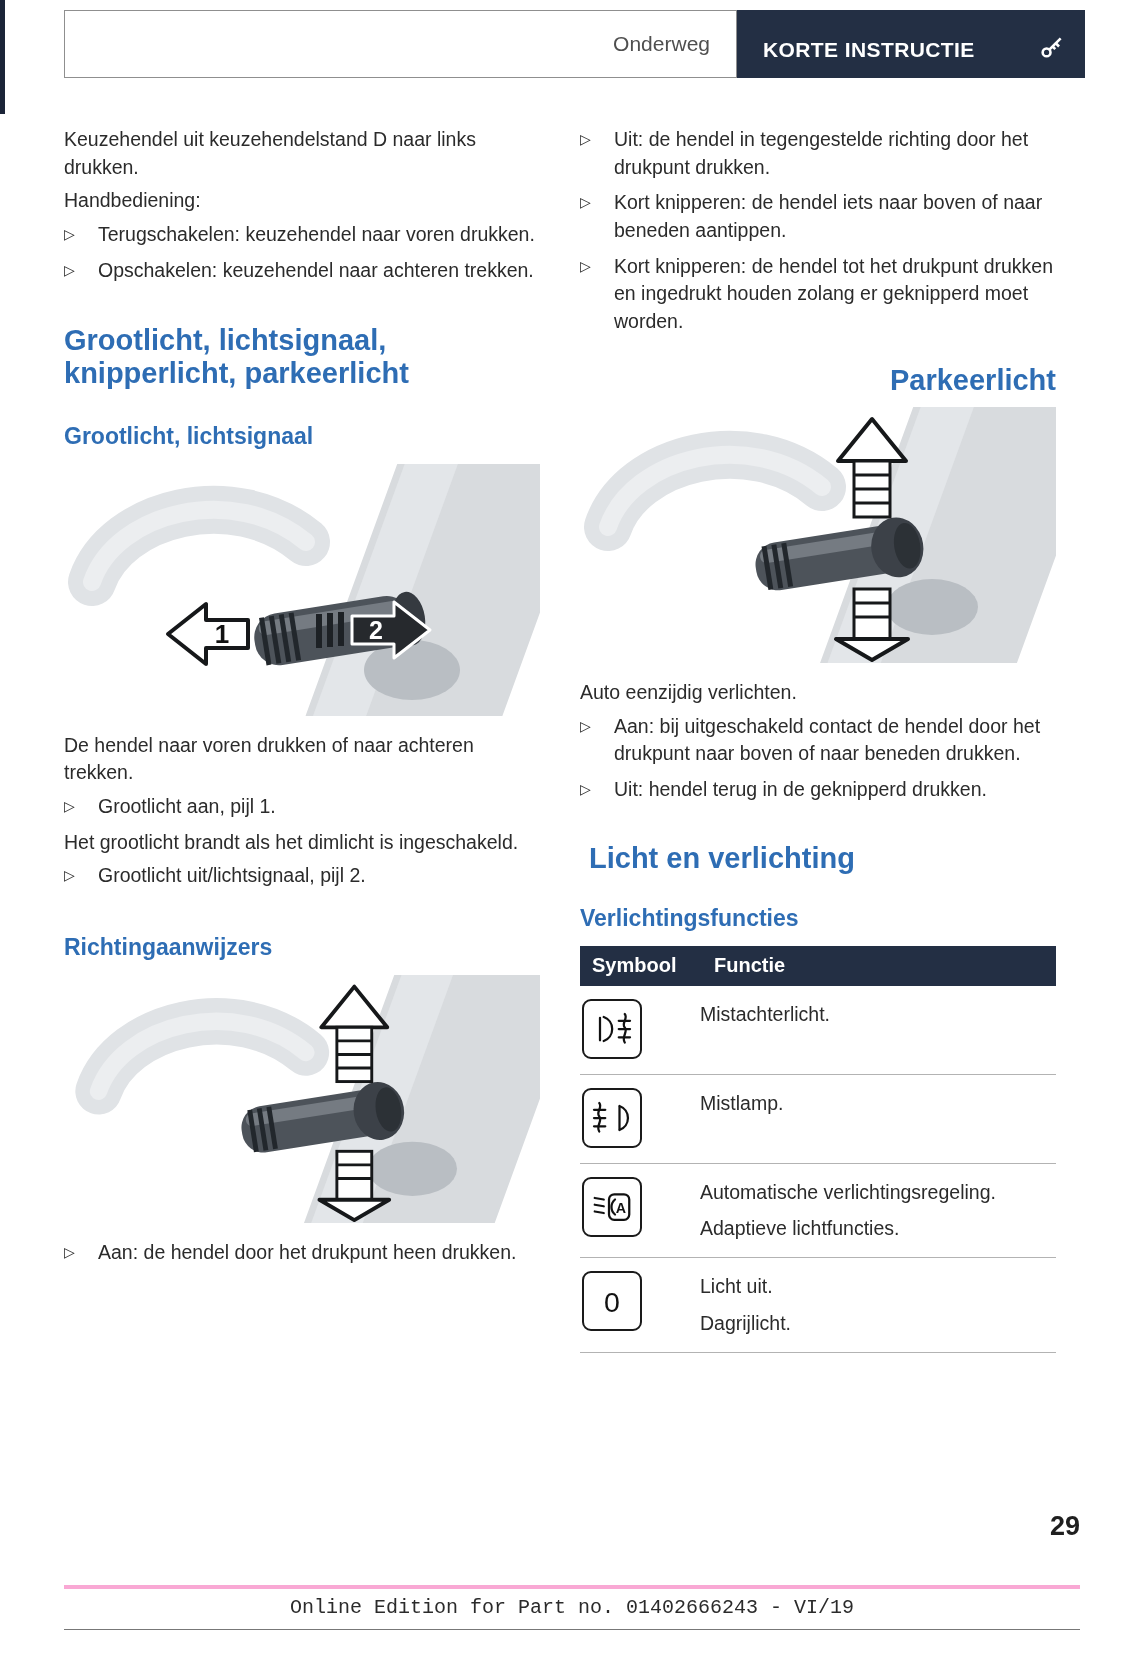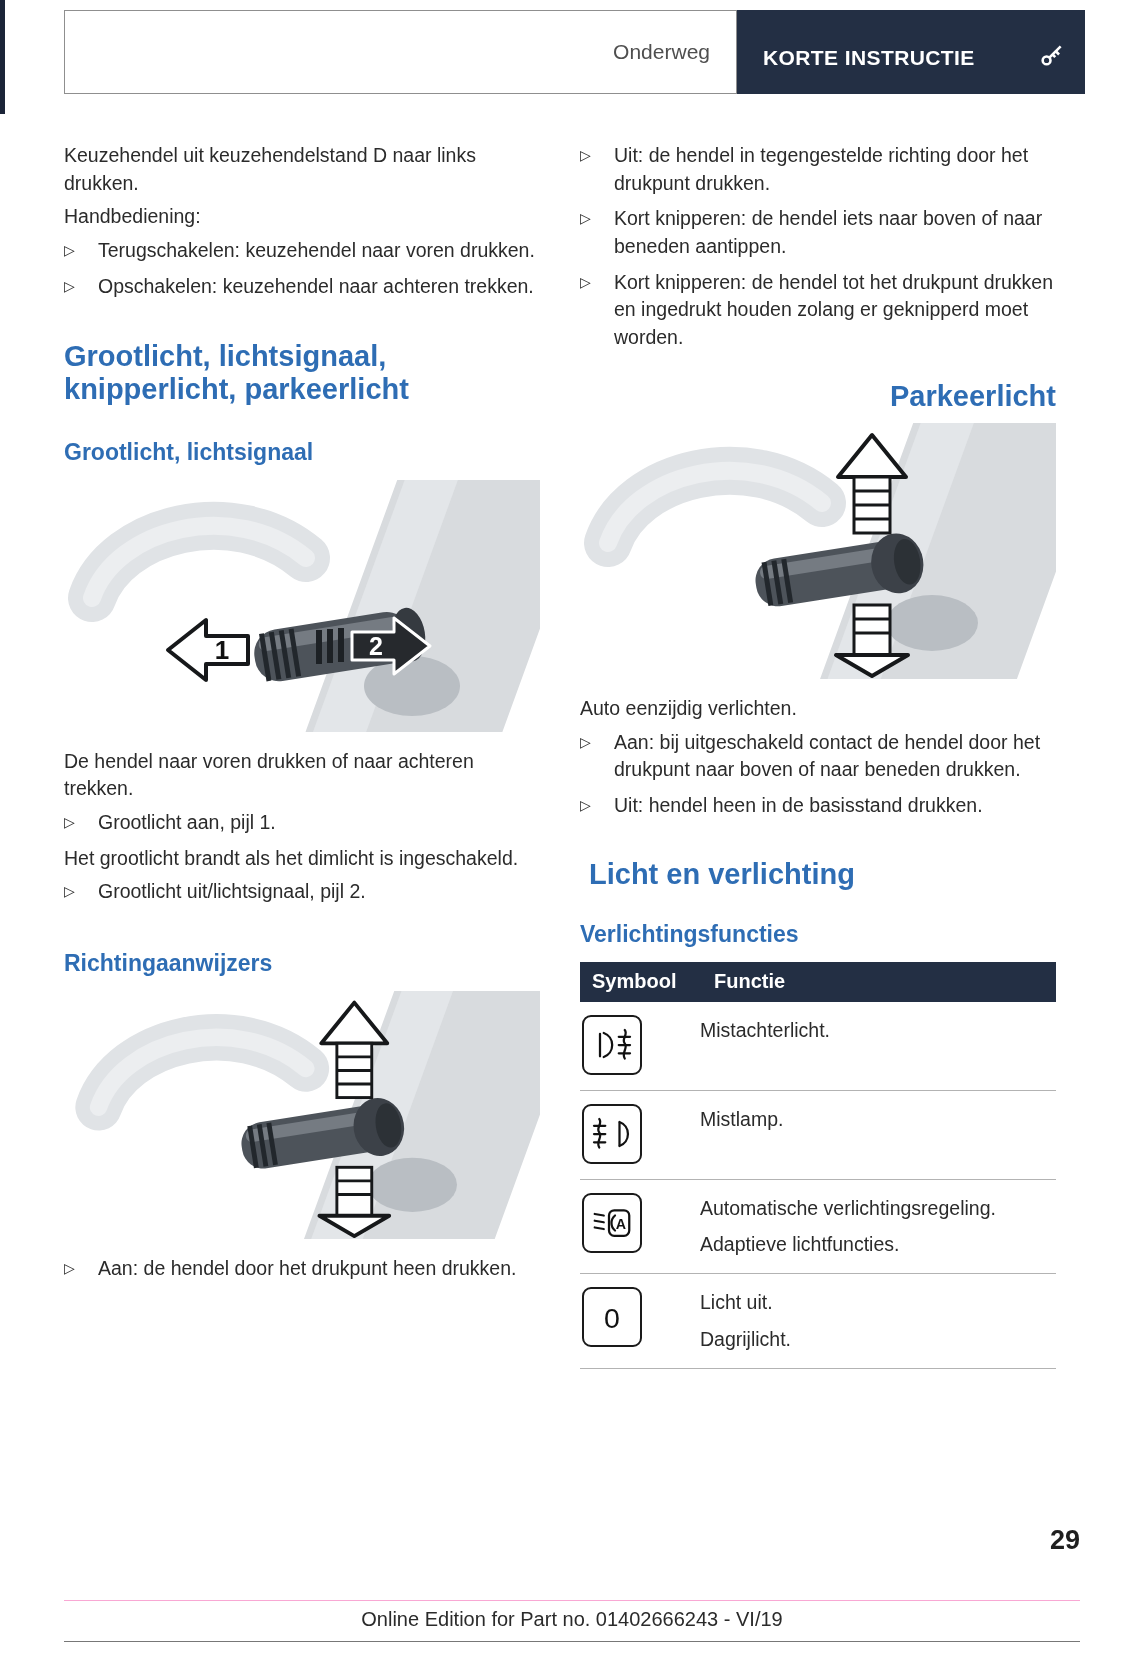--- a/index.html
+++ b/index.html
@@ -9,21 +9,21 @@
     width: 1142px; height: 1654px;
     margin: 0 auto;
     background: #ffffff;
     font-family: "Liberation Sans", sans-serif;
     color: #2b2b2b;
     overflow: hidden;
   }
   .spine { position:absolute; left:0; top:0; width:5px; height:114px; background:#1b2438; }
 
   
-  .header { display:flex; margin:10px 57px 0 64px; height:84px; }
+  .header { display:flex; margin:10px 57px 0 64px; height:68px; }
   .crumbbox {
     flex:1; border:1px solid #8f8f8f;
     display:flex; align-items:center; justify-content:flex-end;
     padding-right:26px; color:#4f4f4f; font-size:21px;
   }
   .banner {
     width:348px; background:#232f44; color:#ffffff;
     display:flex; align-items:center; justify-content:space-between;
     padding:11px 20px 0 26px; font-size:21px; font-weight:bold; letter-spacing:.4px;
   }
@@ -57,24 +57,24 @@
   .trow { display:flex; padding:13px 0 15px 2px; border-bottom:1px solid #b3b3b3; }
   .trow .iconcell { width:118px; }
   .iconbox {
     width:60px; height:60px; border:2.5px solid #1a1a1a; border-radius:9px;
     display:flex; align-items:center; justify-content:center; background:#fff;
   }
   .trow .txtcell { flex:1; padding-top:2px; line-height:1.4; }
   .txtcell .l2 { margin-top:9px; }
 
   
-  .page-number { position:absolute; right:62px; bottom:98px; font-size:27px; font-weight:bold; color:#1f1f1f; }
+  .page-number { position:absolute; right:62px; bottom:112px; font-size:27px; font-weight:bold; color:#1f1f1f; }
   .footer {
-    position:absolute; left:64px; right:62px; bottom:12px;
-    border-top:1px solid #f9a8d4; border-bottom:1px solid #777;
+    position:absolute; left:64px; right:62px; bottom:24px;
+    border-top:4px solid #f9a8d4; border-bottom:1px solid #777;font-family:Liberation Mono, monospace;
   }
   .footer .edition { text-align:center; font-size:20px; color:#2b2b2b; padding:7px 0 10px; }
 </style>
 </head>
 <body>
 
 <div class="page">
   <div class="spine"></div>
 
   <div class="header">
@@ -233,21 +233,21 @@
       </div>
 
       <p class="body">Auto eenzijdig verlichten.</p>
 
       <div class="bullet">
         <span class="tri">▷</span>
         <span class="btxt">Aan: bij uitgeschakeld contact de hendel door het drukpunt naar boven of naar beneden drukken.</span>
       </div>
       <div class="bullet">
         <span class="tri">▷</span>
-        <span class="btxt">Uit: hendel heen in de basisstand drukken.</span>
+        <span class="btxt">Uit: hendel terug in de geknipperd drukken.</span>
       </div>
 
       <div class="h-section" style="margin-top:38px;margin-left:9px;">Licht en verlichting</div>
       <div class="h-sub" style="margin-top:30px;">Verlichtingsfuncties</div>
 
       <div class="vtable">
         <div class="thead">
           <div class="c1">Symbool</div>
           <div class="c2">Functie</div>
         </div>

